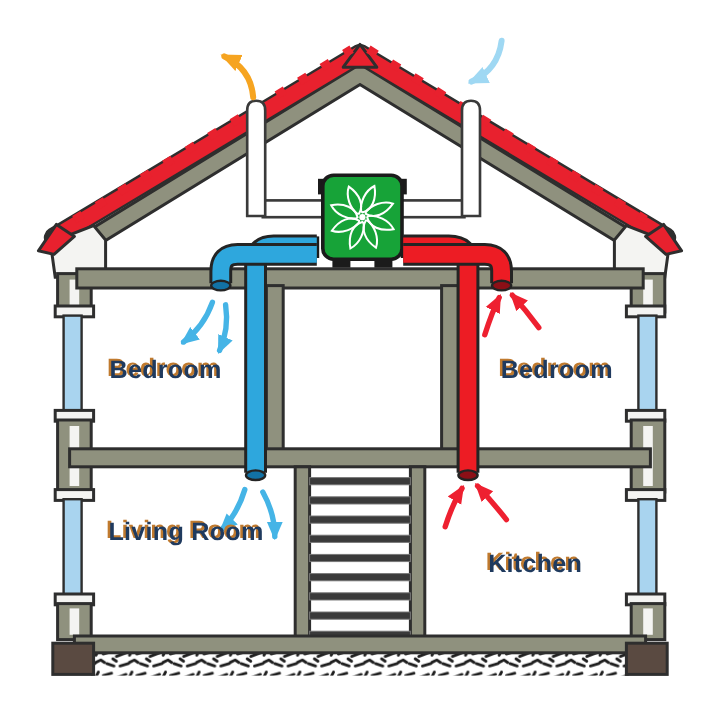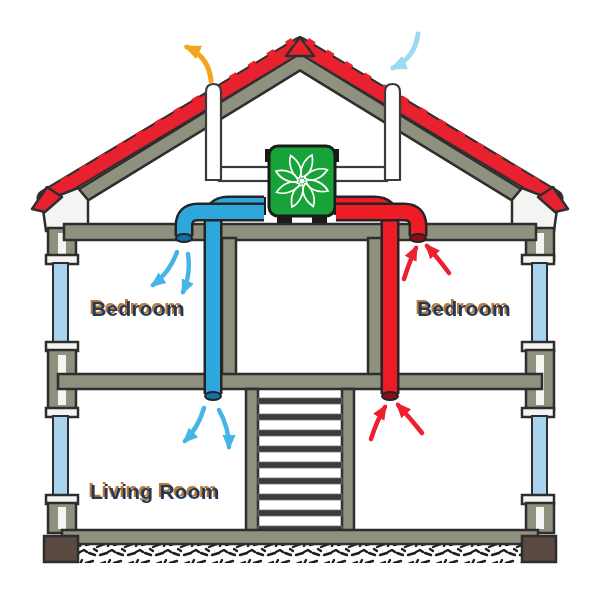--- a/index.html
+++ b/index.html
@@ -217,14 +217,15 @@
     <path class="arrow a-ext" marker-end="url(#ah-ext)" d="M 449,273 Q 438,258 427,246"></path>
   </g>
   <g>
     <path class="arrow a-ext" marker-end="url(#ah-ext)" d="M 371,439 Q 377,420 385,407"></path>
     <path class="arrow a-ext" marker-end="url(#ah-ext)" d="M 422,433 Q 411,419 398,405"></path>
   </g>
 </svg>
 
   <div class="room-label" style="left:138px;top:309px;">Bedroom</div>
   <div class="room-label" style="left:464px;top:309px;">Bedroom</div>
-  <div class="room-label" style="left:155px;top:492px;">Living Room</div>
+  <div class="room-label" style="left:155px;top:444px;">Living Room</div>
+  <div class="room-label" style="left:446px;top:471px;">Kitchen</div>
 </div>
 
 </body></html>

